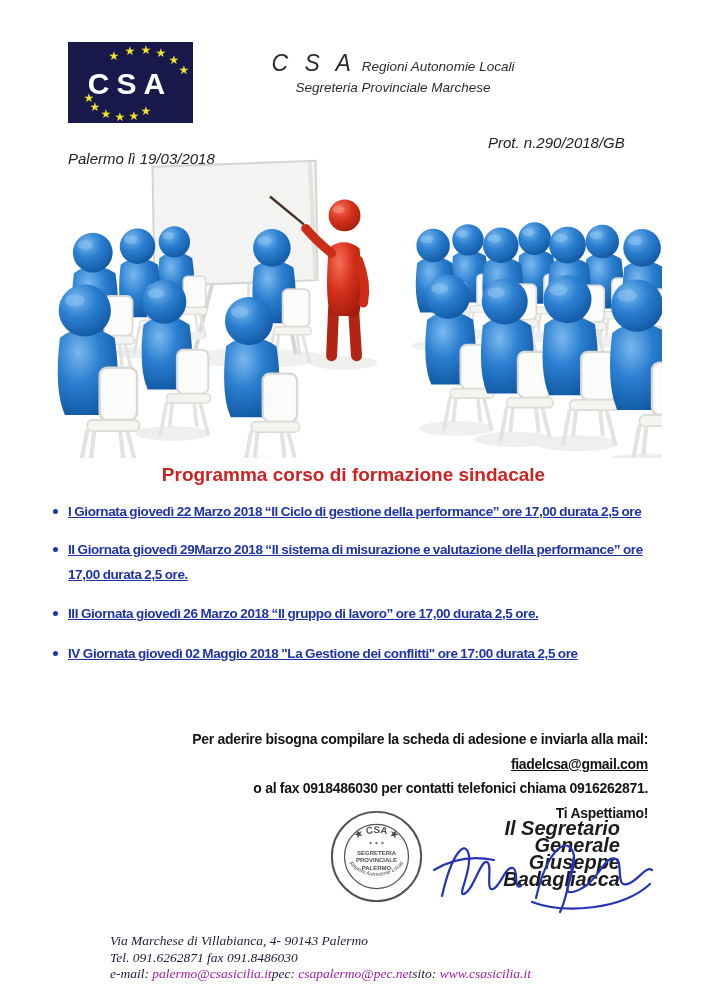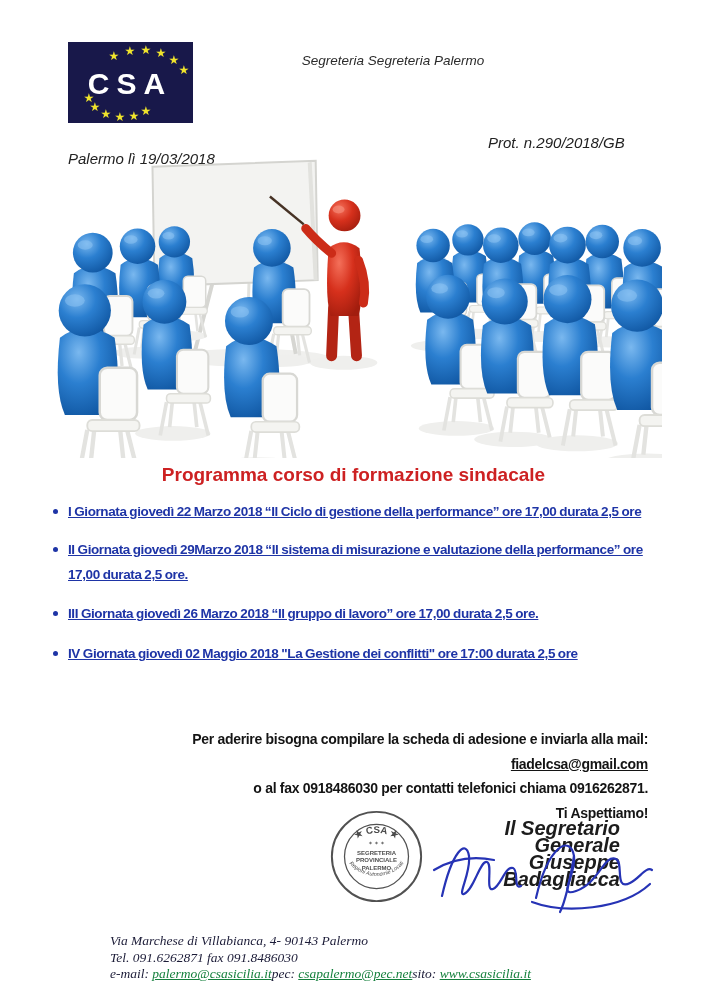--- a/index.html
+++ b/index.html
@@ -52,21 +52,21 @@
     position:absolute; left:420px; top:820px; width:200px; text-align:right;
     font-size:20px; font-weight:bold; font-style:italic; line-height:17px; color:#1c1c1c;
   }
   .signink{position:absolute; left:420px; top:828px; width:235px; height:90px;}
   
   .footer{
     position:absolute; left:110px; top:933px; width:560px;
     font-family:"Liberation Serif", serif; font-style:italic;
     font-size:13.5px; line-height:16.5px; color:#1c1c38;
   }
-  .footer a, .footer .lnk{color:#15803d; text-decoration:underline; cursor:pointer;}
+  .footer a, .footer .lnk{color:#a21caf; cursor:pointer;}
 </style>
 </head>
 <body>
 
 <div class="page">
 
   <svg class="logo" viewBox="0 0 125 81">
     <rect x="0" y="0" width="125" height="81" fill="#18184a"></rect>
     <g fill="#f0e42c" font-family="Liberation Sans, sans-serif" font-size="12" text-anchor="middle">
       <text x="46" y="18">★</text>
@@ -79,21 +79,24 @@
         <text x="27" y="69">★</text>
         <text x="38" y="76">★</text>
       <text x="52" y="79">★</text>
         <text x="66" y="78">★</text>
         <text x="78" y="73">★</text>
     </g>
     <text x="62" y="52" fill="#ffffff" font-family="Liberation Sans, sans-serif" font-weight="bold" font-size="30" letter-spacing="7" text-anchor="middle">CSA</text>
   </svg>
 
   <div class="orgblock">
-    <div class="orgsub">Segreteria Segreteria Palermo</div>
+    <div class="orgline1">
+      <span class="orgname">C S A</span><span class="orgsuffix">Regioni Autonomie Locali</span>
+    </div>
+    <div class="orgsub">Segreteria Provinciale Marchese</div>
   </div>
 
   <div class="metarow">
     <span class="place-date">Palermo lì 19/03/2018</span>
     <span class="protocol">Prot. n.290/2018/GB</span>
   </div>
 
   <svg class="illu" viewBox="0 0 620 300">
     <defs>
       <radialGradient id="gB" cx="35%" cy="28%" r="80%">

